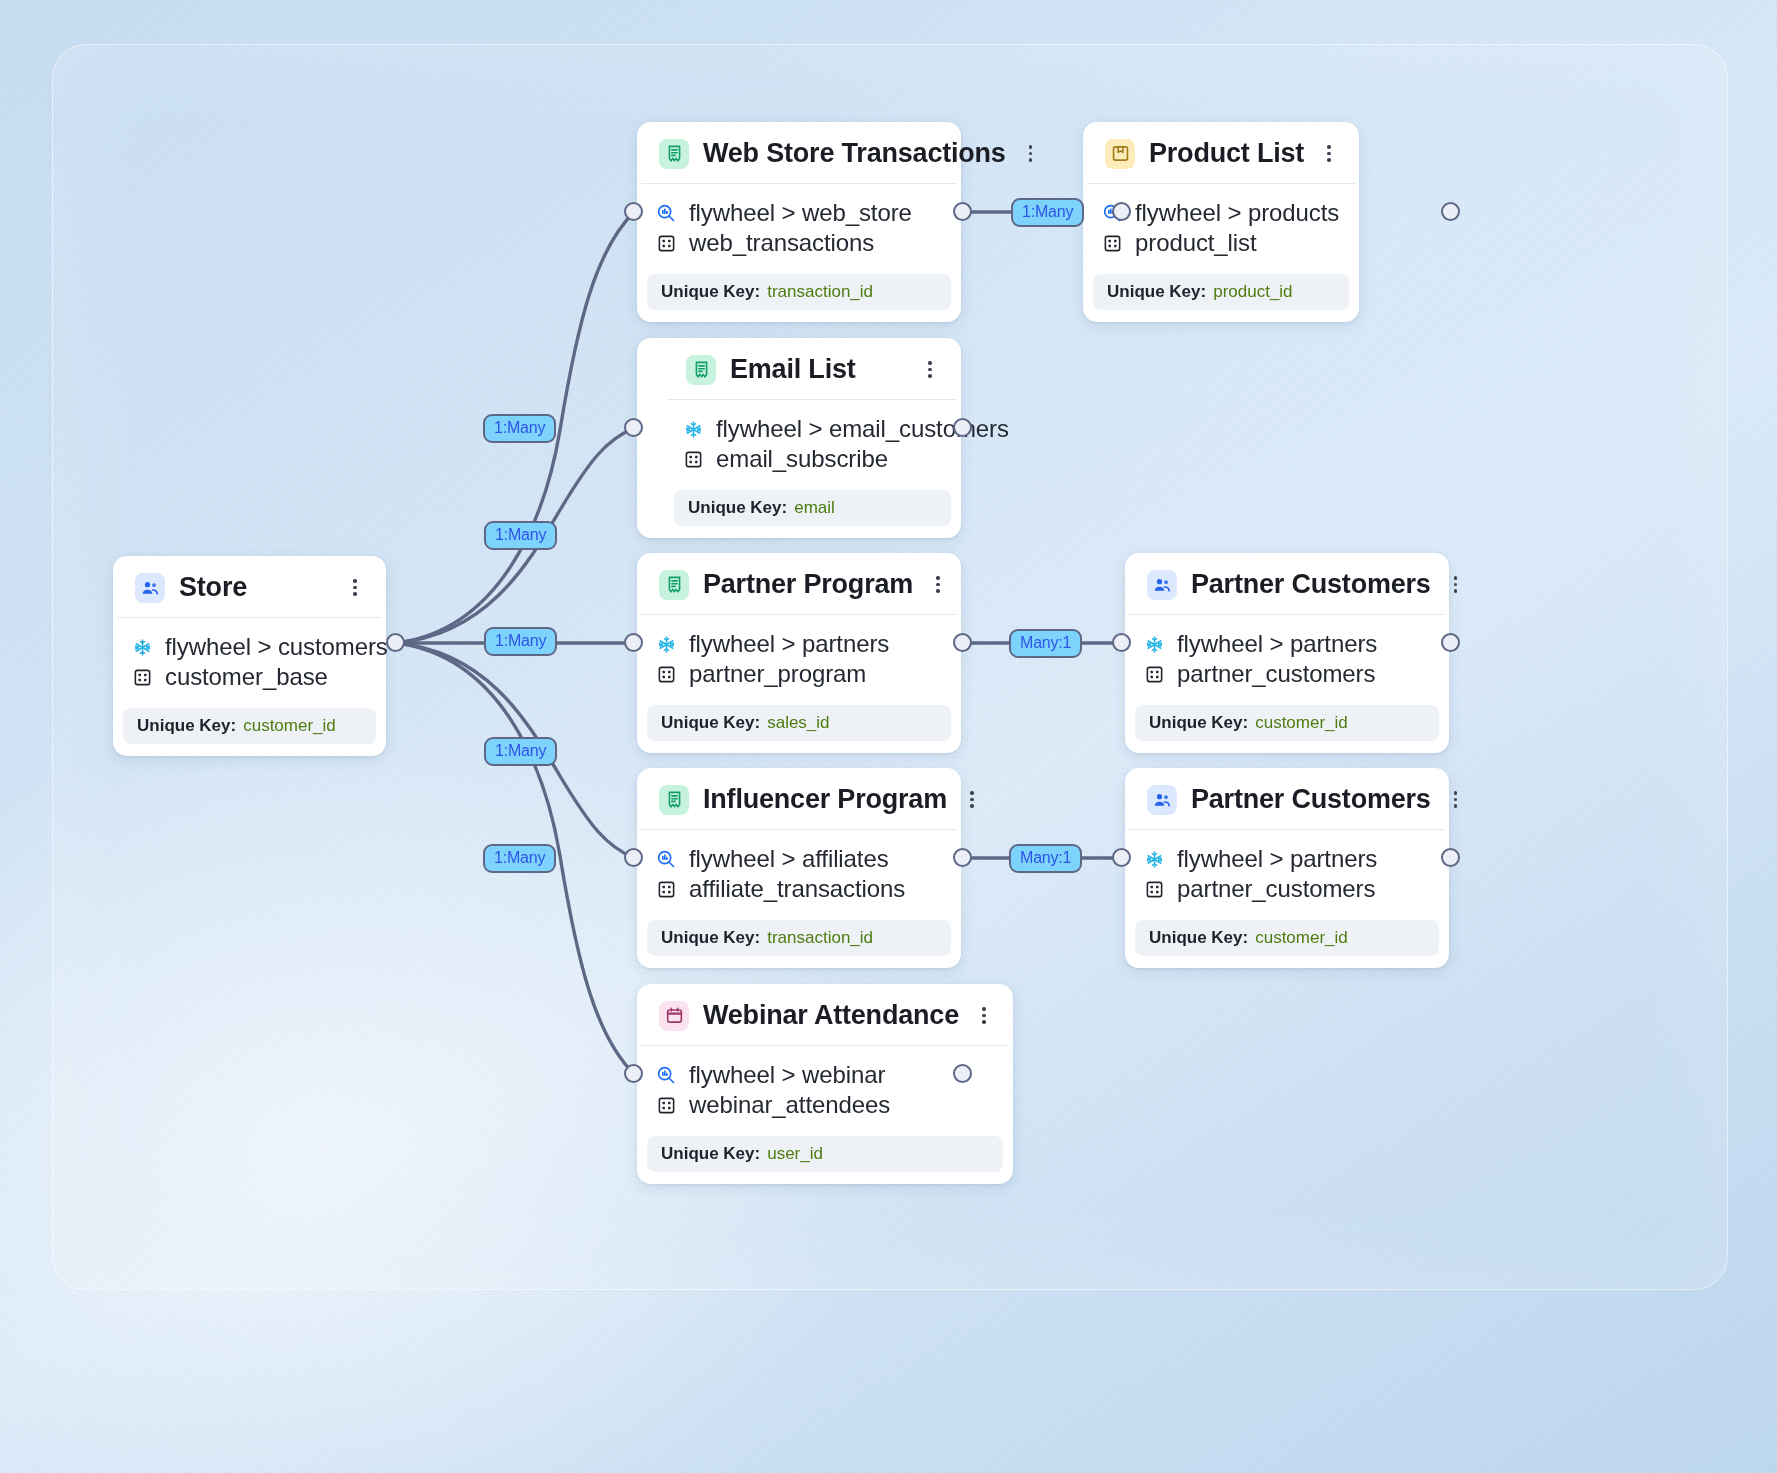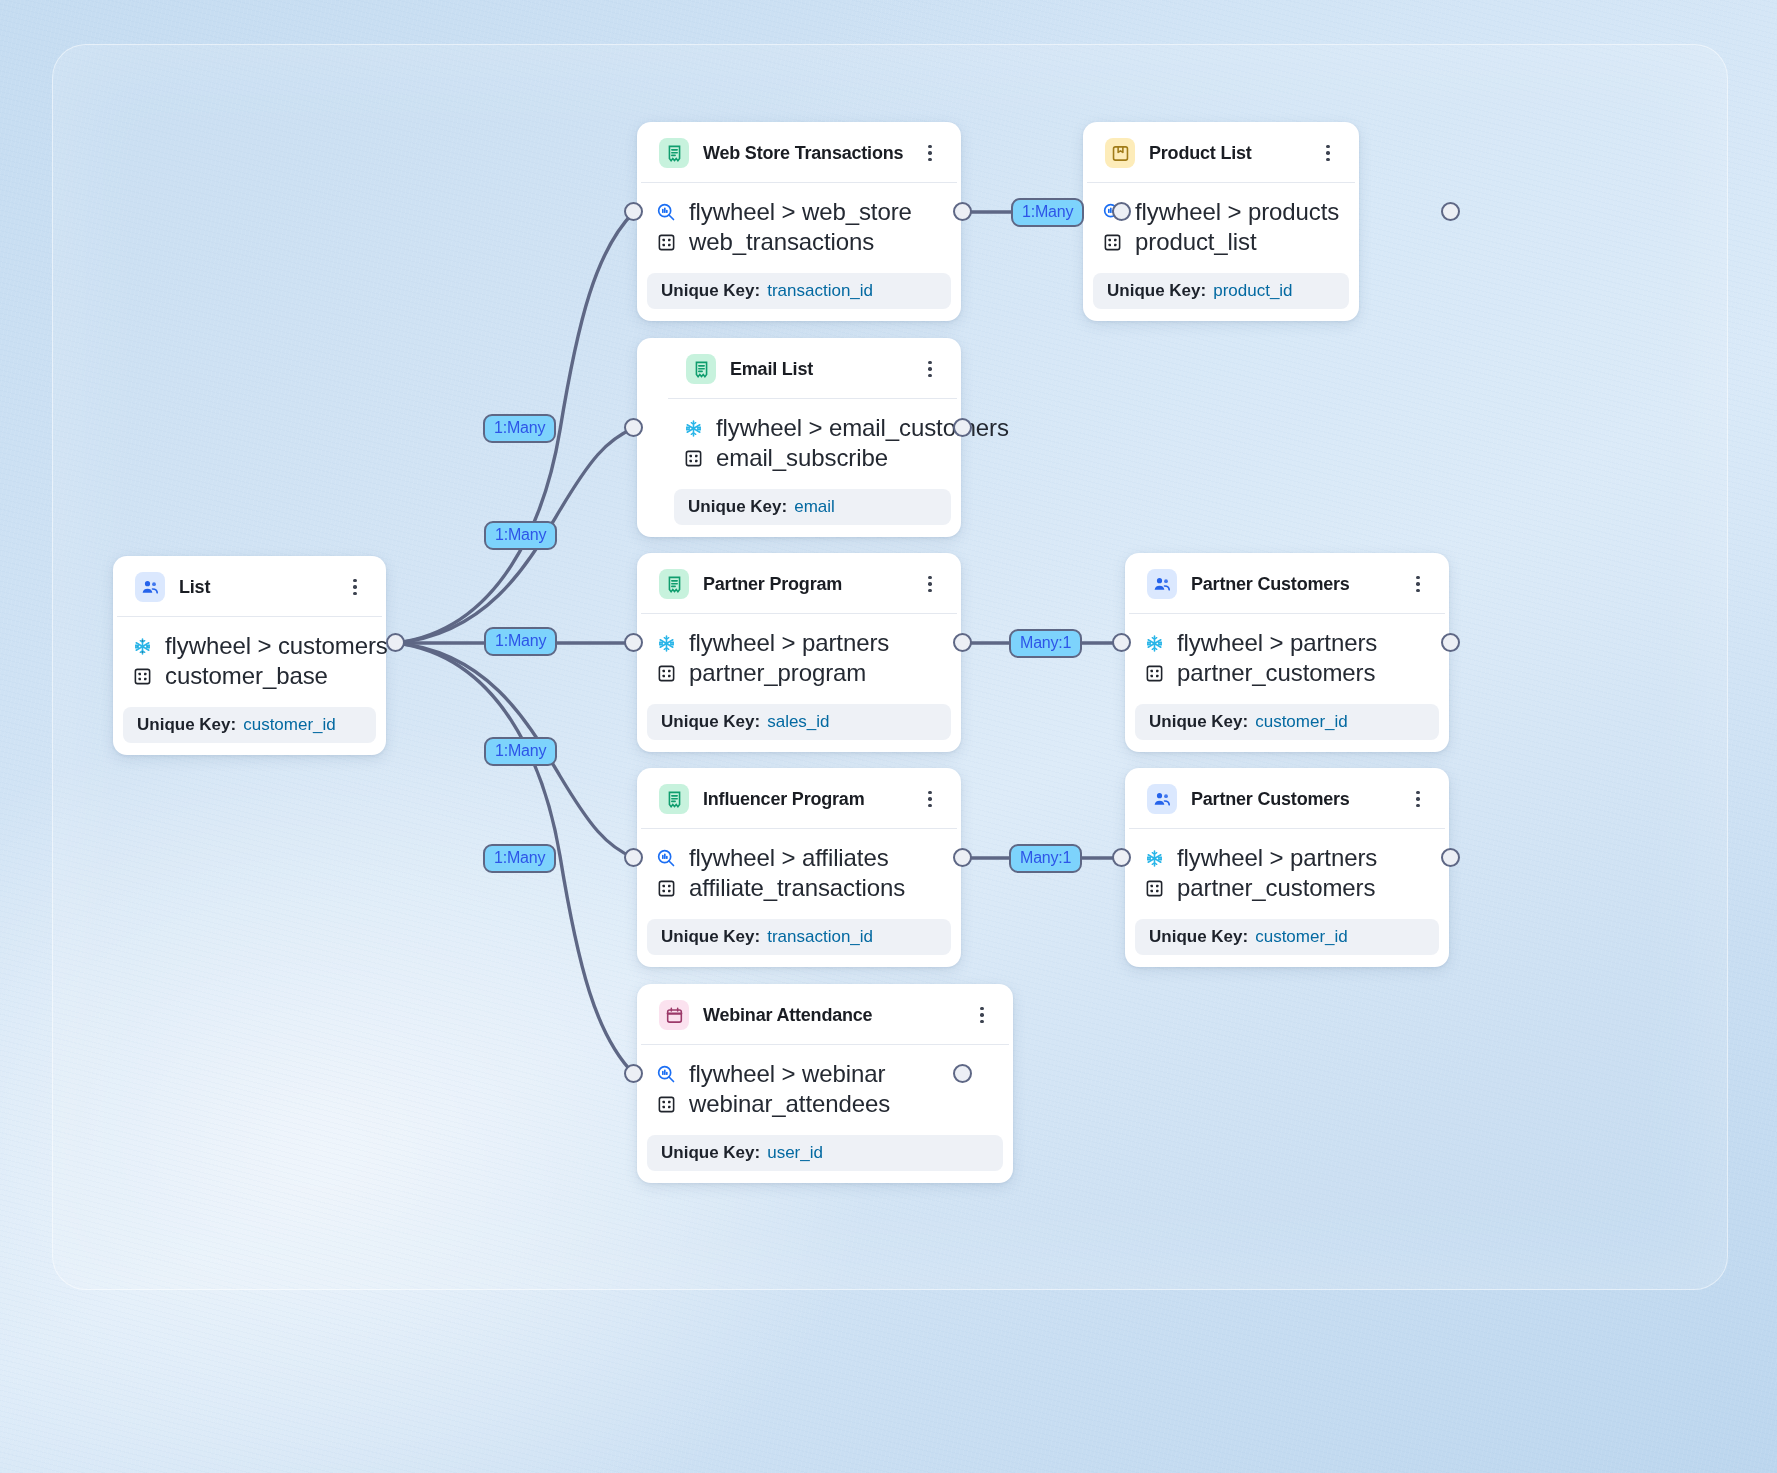--- a/index.html
+++ b/index.html
@@ -54,21 +54,21 @@
     margin: 0 4px;
   }
   .node-icon {
     width: 30px; height: 30px;
     border-radius: 8px;
     display: flex; align-items: center; justify-content: center;
     flex: 0 0 auto;
   }
   .node-icon svg { display: block; }
   .node-title {
-    font-size: 18px;
+    font-size: 27px;
     font-weight: 700;
     color: #1a1d23;
     letter-spacing: -0.2px;
     white-space: nowrap;
     flex: 1 1 auto;
   }
   .kebab {
     width: 22px; height: 26px;
     display: flex; flex-direction: column; align-items: center; justify-content: center;
     gap: 3px;
@@ -94,21 +94,21 @@
     background: #eef1f6;
     border-radius: 8px;
     height: 36px;
     display: flex; align-items: center;
     padding: 0 14px;
     gap: 7px;
     font-size: 17px;
     white-space: nowrap;
   }
   .node-footer .k-label { font-weight: 700; color: #1d222b; }
-  .node-footer .k-value { color: #0369a1; }
+  .node-footer .k-value { color: #4d7c0f; }
 
   
   .port {
     position: absolute;
     width: 19px; height: 19px;
     border-radius: 50%;
     background: #eceff5;
     border: 2.5px solid #5e6785;
     z-index: 5;
   }
@@ -160,21 +160,21 @@
   <div class="node" style="left:113px; top:556px; width:273px;">
     <div class="node-head">
       <span class="node-icon" style="background:#dbe8fe;">
         <svg width="20" height="20" viewBox="0 0 24 24" fill="none" stroke="#2563eb" stroke-width="2.1" stroke-linecap="round" stroke-linejoin="round">
             <circle cx="9" cy="8" r="3.1" fill="#2563eb" stroke="none"></circle>
             <path d="M3.2 19c0-3.2 2.6-5 5.8-5s5.8 1.8 5.8 5" fill="#2563eb" stroke="none"></path>
             <circle cx="16.8" cy="8.6" r="2.3" fill="#2563eb" stroke="none" opacity="0.85"></circle>
             <path d="M15 14.4c3 0 5.6 1.5 5.6 4.6" stroke="#2563eb" stroke-width="2"></path>
           </svg>
       </span>
-      <span class="node-title">List</span>
+      <span class="node-title">Store</span>
       <span class="kebab">
           <i></i>
           <i></i>
           <i></i>
         </span>
     </div>
     <div class="node-body">
       <div class="row">
         <span class="r-icon">
           <svg width="19" height="19" viewBox="0 0 24 24" stroke="#29b5e8" stroke-width="2" stroke-linecap="round">

